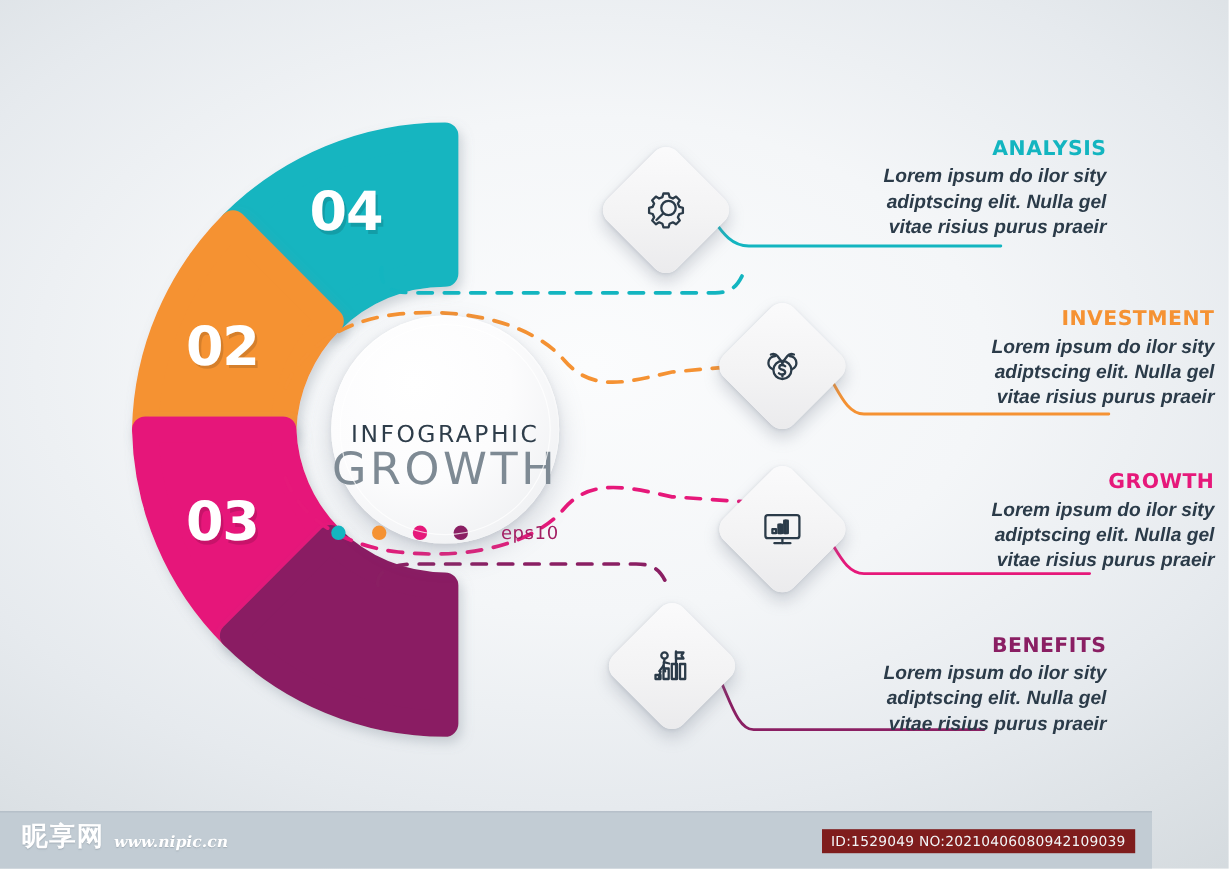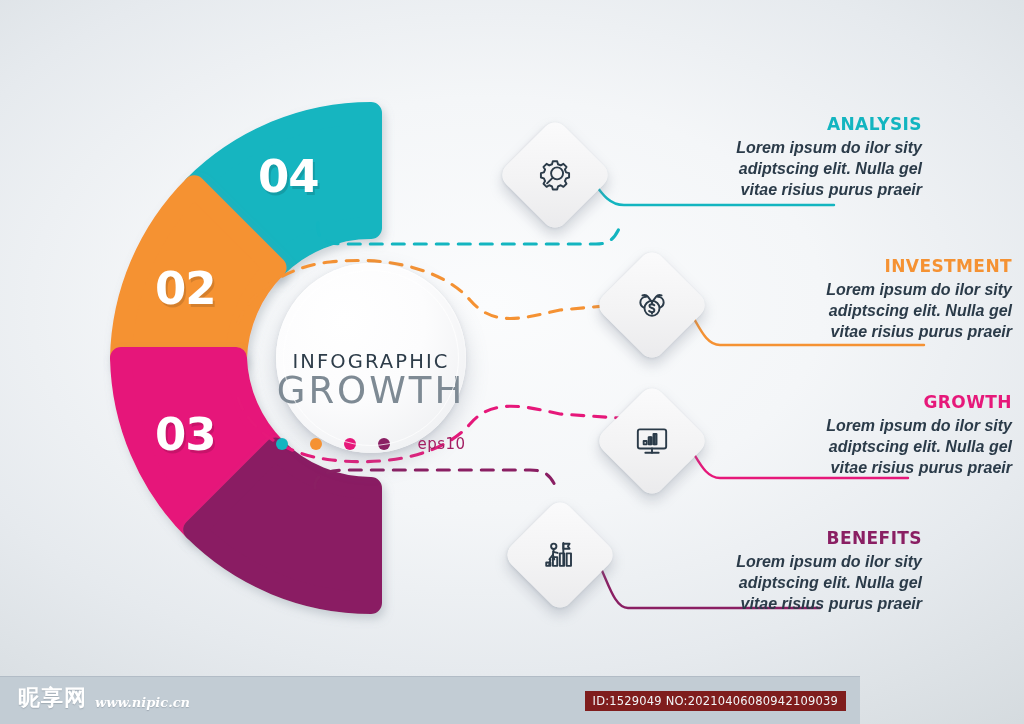--- a/index.html
+++ b/index.html
@@ -132,21 +132,21 @@
   }
   #txt-1 { left: 652px; top: 114px; }
   #txt-2 { left: 742px; top: 256px; }
   #txt-3 { left: 742px; top: 392px; }
   #txt-4 { left: 652px; top: 528px; }
 
   
   #wm-bar {
     position: absolute;
     left: 0; bottom: 0;
-    width: 860px; height: 48px;
+    width: 960px; height: 48px;
     background: #c2ccd4;
     border-top: 1px solid #b2bcc6;
   }
   #wm-logo {
     position: absolute;
     left: 18px; top: 10px;
     display: flex;
     align-items: flex-end;
     gap: 8px;
   }

